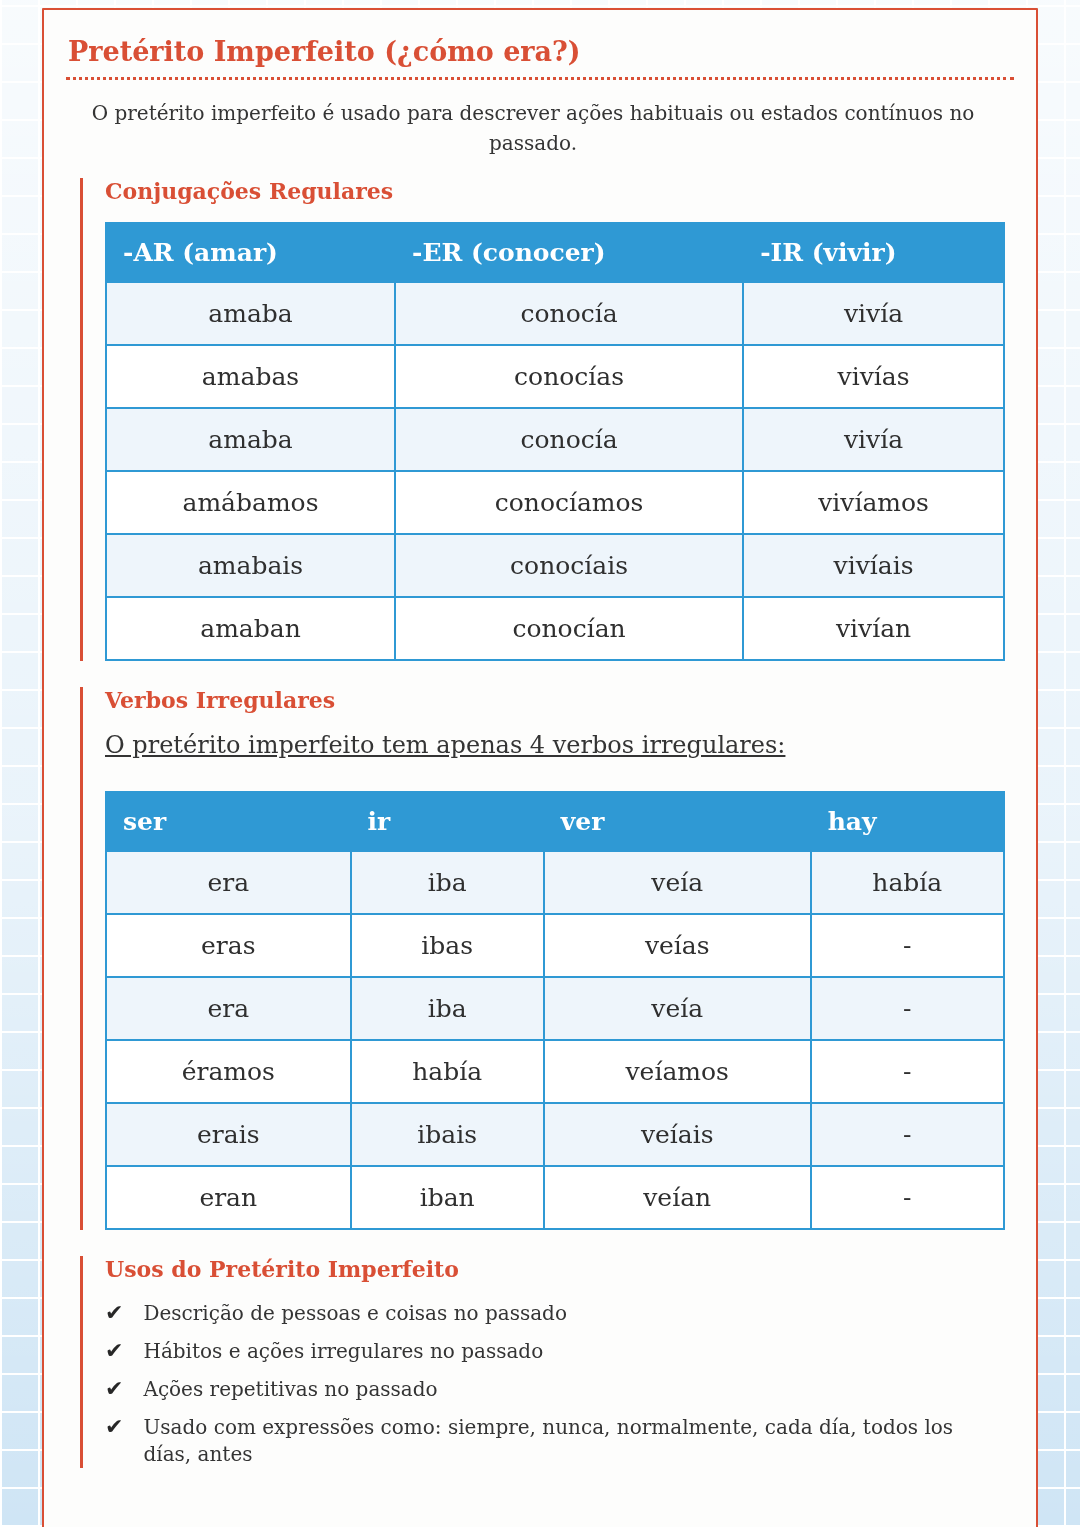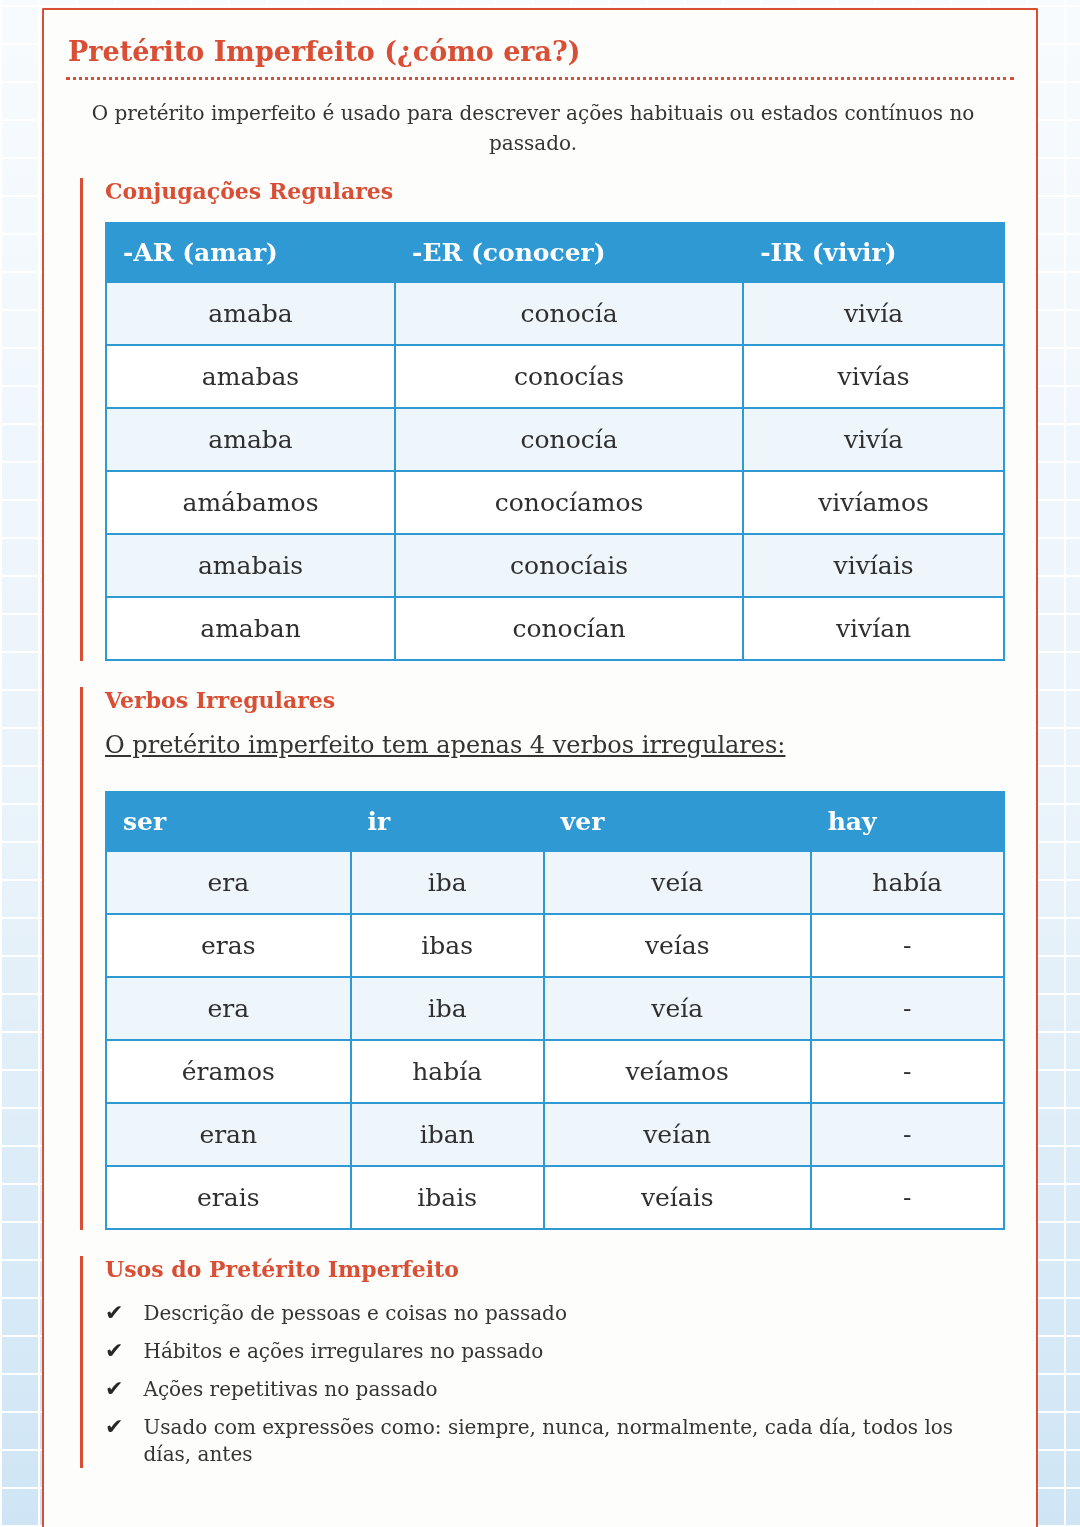--- a/index.html
+++ b/index.html
@@ -200,31 +200,31 @@
           <td>veía</td>
           <td>-</td>
         </tr>
         <tr>
           <td>éramos</td>
           <td>había</td>
           <td>veíamos</td>
           <td>-</td>
         </tr>
         <tr>
+          <td>erais</td>
+          <td>ibais</td>
+          <td>veíais</td>
+          <td>-</td>
+        </tr>
+        <tr>
           <td>eran</td>
           <td>iban</td>
           <td>veían</td>
           <td>-</td>
         </tr>
-        <tr>
-          <td>erais</td>
-          <td>ibais</td>
-          <td>veíais</td>
-          <td>-</td>
-        </tr>
       </tbody>
     </table>
   </section>
 
   <section class="block">
     <h2>Usos do Pretérito Imperfeito</h2>
     <ul class="checklist">
       <li>
         <span class="check">✔</span>
         <span>Descrição de pessoas e coisas no passado</span>

